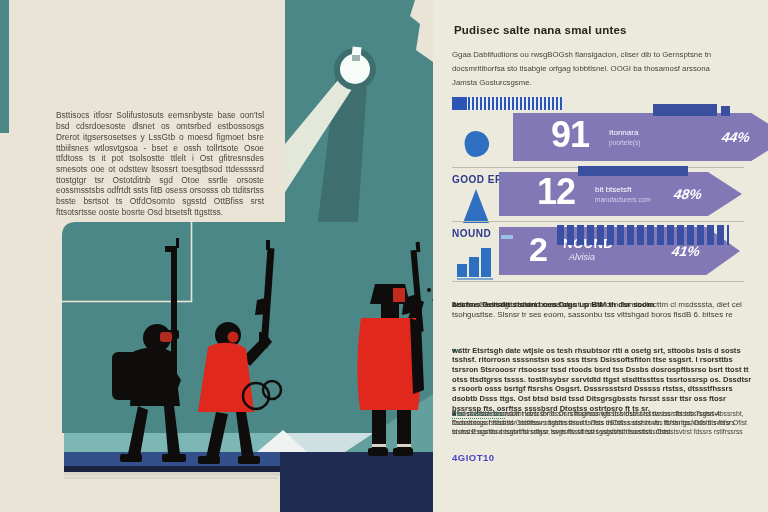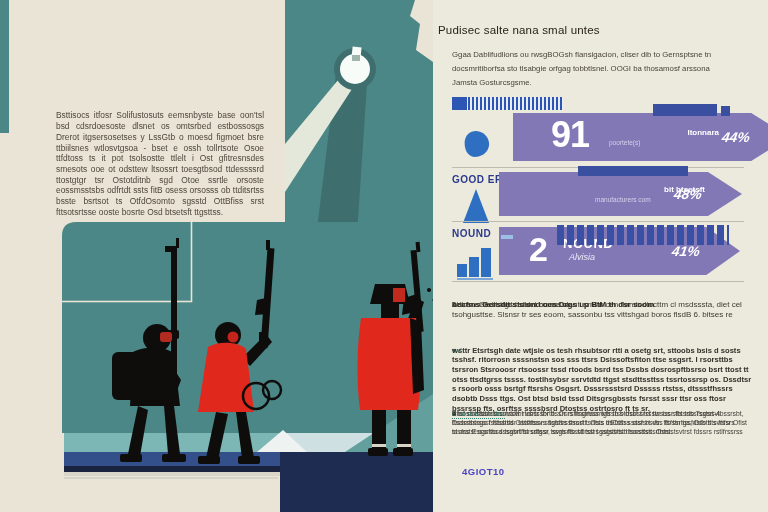--- a/index.html
+++ b/index.html
@@ -10,21 +10,21 @@
             font-family:"DejaVu Serif",serif;font-weight:bold;line-height:1.0;z-index:3;}
   .headline .accent{color:#2f7e68;font-size:42px;vertical-align:-4px;letter-spacing:-1px;}
   .headline .rest{font-size:27px;letter-spacing:2px;}
   .headline .line2{display:block;font-size:30px;letter-spacing:1px;margin-top:2px;}
   .lead{position:absolute;left:56px;top:102px;width:208px;font-size:8.4px;line-height:10.7px;
         color:#4e463a;text-align:justify;z-index:3;}
   .illus{position:absolute;left:0;top:0;z-index:1;}
   
   .right{position:absolute;left:433px;top:0;width:335px;height:512px;background:#ece9dd;z-index:2;}
   .right *{position:absolute;}
-  .r-heading{left:5px;top:24px;width:300px;font-size:11.5px;font-weight:400;color:#29231a;letter-spacing:.2px;}
+  .r-heading{left:21px;top:24px;width:300px;font-size:11.5px;font-weight:700;color:#29231a;letter-spacing:.2px;}
   .r-intro{left:19px;top:48px;width:282px;font-size:7.8px;line-height:14px;color:#4a443a;}
   .barcode{left:19px;top:97px;width:112px;height:13px;
            background:repeating-linear-gradient(90deg,#2d55b4 0 2px,#e8ecf4 2px 4px);}
   .barcode::before{content:"";position:absolute;left:0;top:0;width:15px;height:13px;background:#2d55b4;}
   .rule{height:1px;background:#bfbbae;width:292px;left:19px;}
   .rule.r1{top:167px}.rule.r2{top:221px}.rule.r3{top:281px}
   .stat-label{left:19px;width:70px;font-size:10px;font-weight:800;color:#2c3a8c;letter-spacing:.5px;}
   .lab2{top:174px}.lab3{top:228px}
   .icon-blob{left:24px;top:124px}.icon-tri{left:30px;top:189px}.icon-bars{left:24px;top:246px}
   .bar{background:#8178b5;clip-path:polygon(0 0,86% 0,100% 50%,86% 100%,0 100%);}
@@ -34,34 +34,34 @@
   .tab{background:#3a4f9f;}
   .tab1a{left:220px;top:104px;width:64px;height:12px;}
   .tab1b{left:288px;top:106px;width:9px;height:10px;}
   .tab2{left:145px;top:166px;width:110px;height:10px;}
   .tab3{left:124px;top:225px;width:172px;height:20px;
         background:repeating-linear-gradient(90deg,#3a50a4 0 7px,rgba(58,80,164,0) 7px 10px);}
   .dash3{left:68px;top:235px;width:12px;height:4px;background:#9cc0e4;}
   .bar .num{left:38px;top:50%;transform:translateY(-54%);font-size:36px;font-weight:800;color:#fff;letter-spacing:-1px;}
   .bar3 .num{left:30px;font-size:34px;}
   .bar .cap{left:96px;top:50%;transform:translateY(-50%);width:110px;}
-  .bar .cap .c1{position:static;display:block;font-size:8px;font-weight:700;color:#fff;text-align:right;}
+  .bar .cap .c1{position:static;display:block;font-size:8px;font-weight:400;color:#fff;}
   .bar .cap .c2{position:static;display:block;font-size:6.5px;color:#d6d0ea;margin-top:2px;}
   .bar .pct{right:40px;top:50%;transform:translateY(-50%) skewX(-8deg);font-size:14px;
             font-style:italic;font-weight:800;color:#fff;}
   .bar3 .caps{left:64px;top:9px;font-size:13px;font-weight:800;color:#fff;letter-spacing:.5px;}
   .bar3 .cap2i{left:70px;top:25px;font-size:9px;font-style:italic;color:#efecf6;}
   .paraA{left:19px;top:292px;width:300px;font-size:8px;line-height:10px;color:#3f3a30;}
   .paraA b{color:#2b2620;}
   .paraB{left:19px;top:338px;width:300px;font-size:7.6px;line-height:9.7px;font-weight:700;color:#35302a;}
   .paraB .mark{color:#2f8573;font-weight:900;margin-right:4px;}
   .paraC{left:19px;top:402px;width:302px;font-size:6.8px;line-height:9px;color:#45403a;}
   .paraC .bullet{font-size:8px;margin-right:3px;color:#1c1812;}
   .tlink{color:#2f8573;border-bottom:1px dotted #2f8573;cursor:pointer;}
-  .plink{left:19px;top:466px;font-size:9.5px;font-weight:800;color:#4a43c4;letter-spacing:.5px;cursor:pointer;margin-left:10px;}
+  .plink{left:19px;top:452px;font-size:9.5px;font-weight:800;color:#4a43c4;letter-spacing:.5px;cursor:pointer;}
 </style>
 </head>
 <body>
 
 <div class="canvas">
 
   <svg class="illus" width="433" height="512" viewBox="0 0 433 512">
 
     <rect x="0" y="0" width="9" height="133" fill="#4b8786"></rect>
 
@@ -185,20 +185,21 @@
     </div>
     <div class="tab tab1a"></div>
     <div class="tab tab1b"></div>
     <div class="rule r1"></div>
 
     <div class="stat-label lab2">GOOD ERA</div>
     <svg class="icon-tri" width="26" height="34" viewBox="0 0 26 34">
       <polygon points="13,0 26,34 0,34" fill="#2f6fc1"></polygon>
     </svg>
     <div class="bar bar2">
+      <span class="num">12</span>
       <span class="cap">
         <span class="c1">bit btsetsft</span>
         <span class="c2">manufacturers com</span>
       </span>
       <span class="pct">48%</span>
     </div>
     <div class="tab tab2"></div>
     <div class="rule r2"></div>
 
     <div class="stat-label lab3">NOUND</div>

